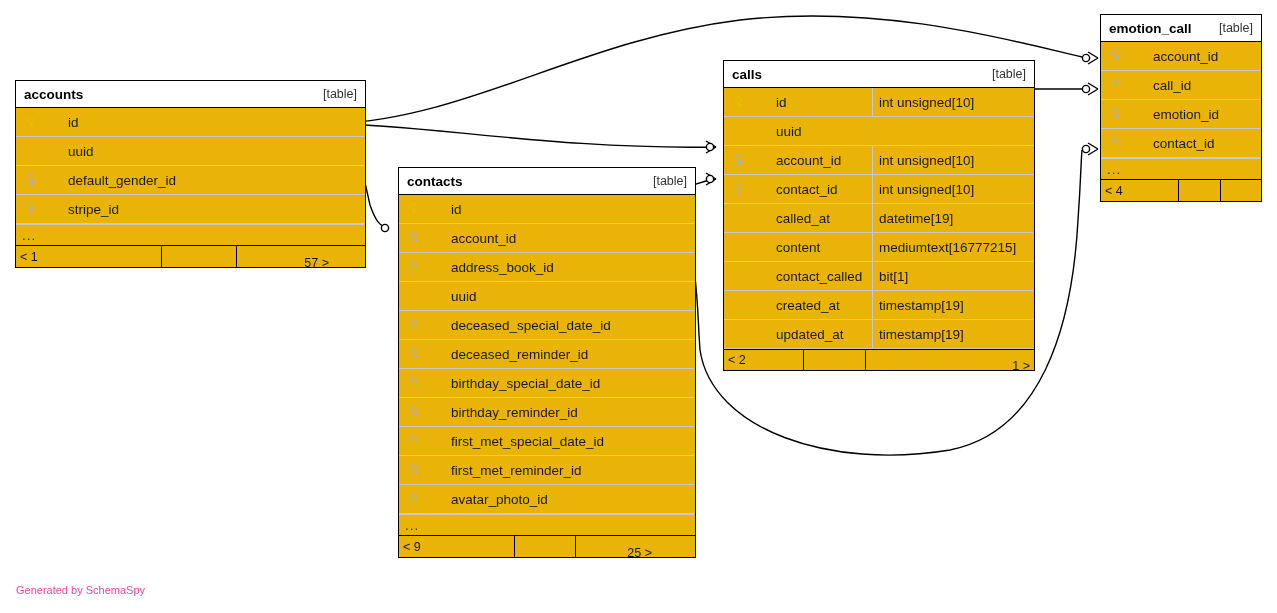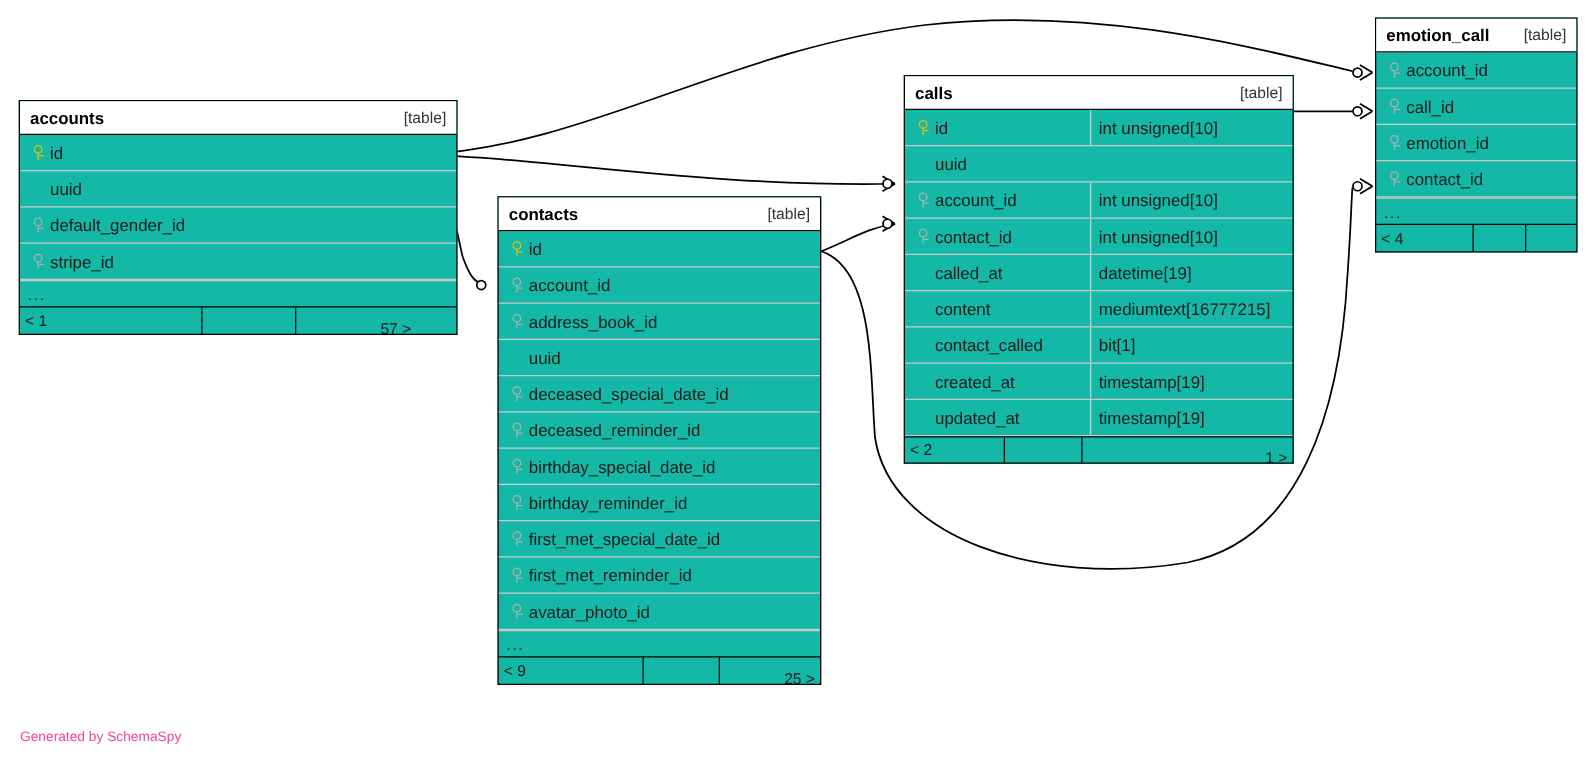--- a/index.html
+++ b/index.html
@@ -24,21 +24,21 @@
   svg.edges {
     position: absolute;
     left: 0;
     top: 0;
     width: 1277px;
     height: 613px;
     pointer-events: none;
   }
   .table-box {
     position: absolute;
-    background: #14b8a6;
+    background: #eab308;
     border: 1px solid #000000;
     box-sizing: border-box;
     font-size: 13.5px;
     color: #1a1a1a;
   }
   .tbl-header {
     display: flex;
     align-items: center;
     justify-content: space-between;
     padding: 0 8px;
@@ -66,20 +66,21 @@
   .row:last-child {
     border-bottom: none;
   }
   .row .col-name {
     display: flex;
     align-items: center;
     flex: 1 1 auto;
     padding-left: 6px;
     overflow: hidden;
     white-space: nowrap;
+    gap: 28px;
   }
   .row .col-type {
     display: flex;
     align-items: center;
     padding-left: 6px;
     border-left: 1px solid #c9c9c9;
     box-sizing: border-box;
     white-space: nowrap;
   }
   .key-slot {
@@ -150,21 +151,21 @@
     box-sizing: border-box;
     border-right: 1px solid #000000;
     padding: 0 4px;
   }
   .footer .f-cell:last-child { border-right: none; }
   .footer .f-left { justify-content: flex-start; }
   .footer .f-right { justify-content: flex-end; margin-top: 12px; }
 
   
   #tbl-accounts { left: 15px; top: 80px; width: 351px; }
-  #tbl-contacts { left: 398px; top: 157px; width: 259px; }
+  #tbl-contacts { left: 398px; top: 167px; width: 298px; }
   #tbl-calls    { left: 723px; top: 60px;  width: 312px; }
   #tbl-emotion  { left: 1100px; top: 14px; width: 162px; }
   #tbl-calls .col-name { width: 142px; flex: 0 0 142px; }
   #tbl-calls .col-type { flex: 1 1 auto; }
 
   .credit {
     position: absolute;
     left: 16px;
     top: 584px;
     font-size: 11px;

